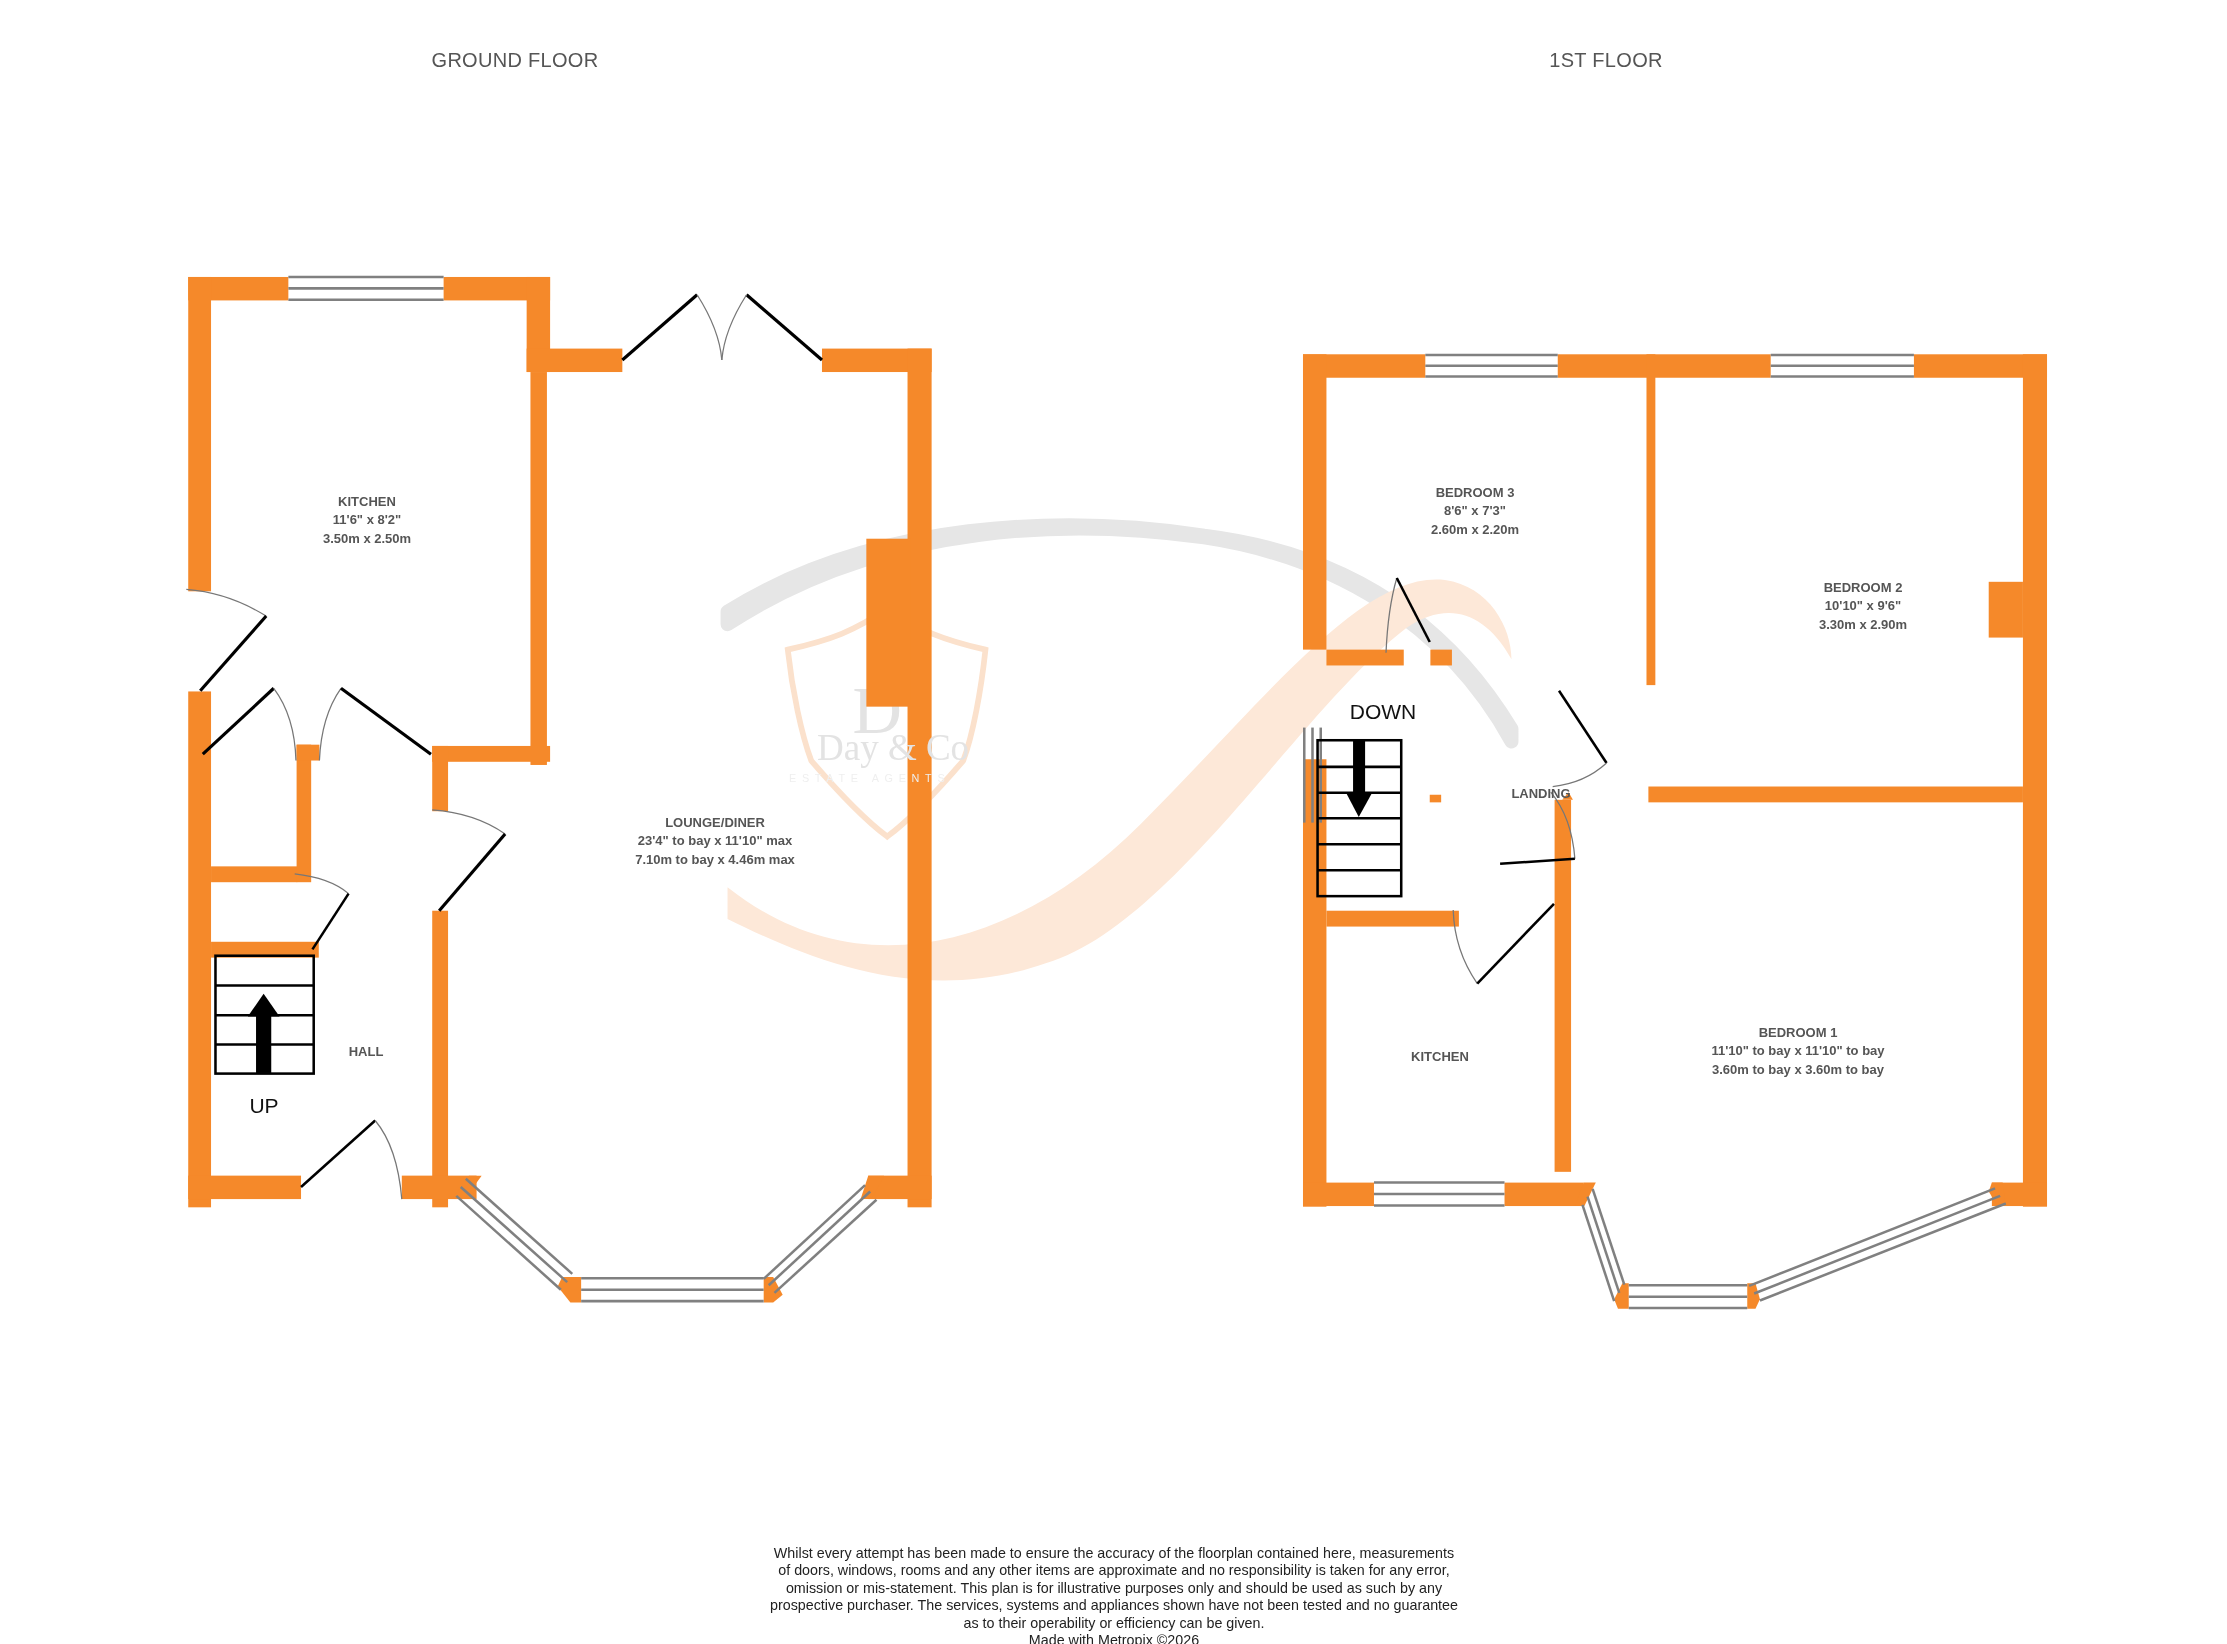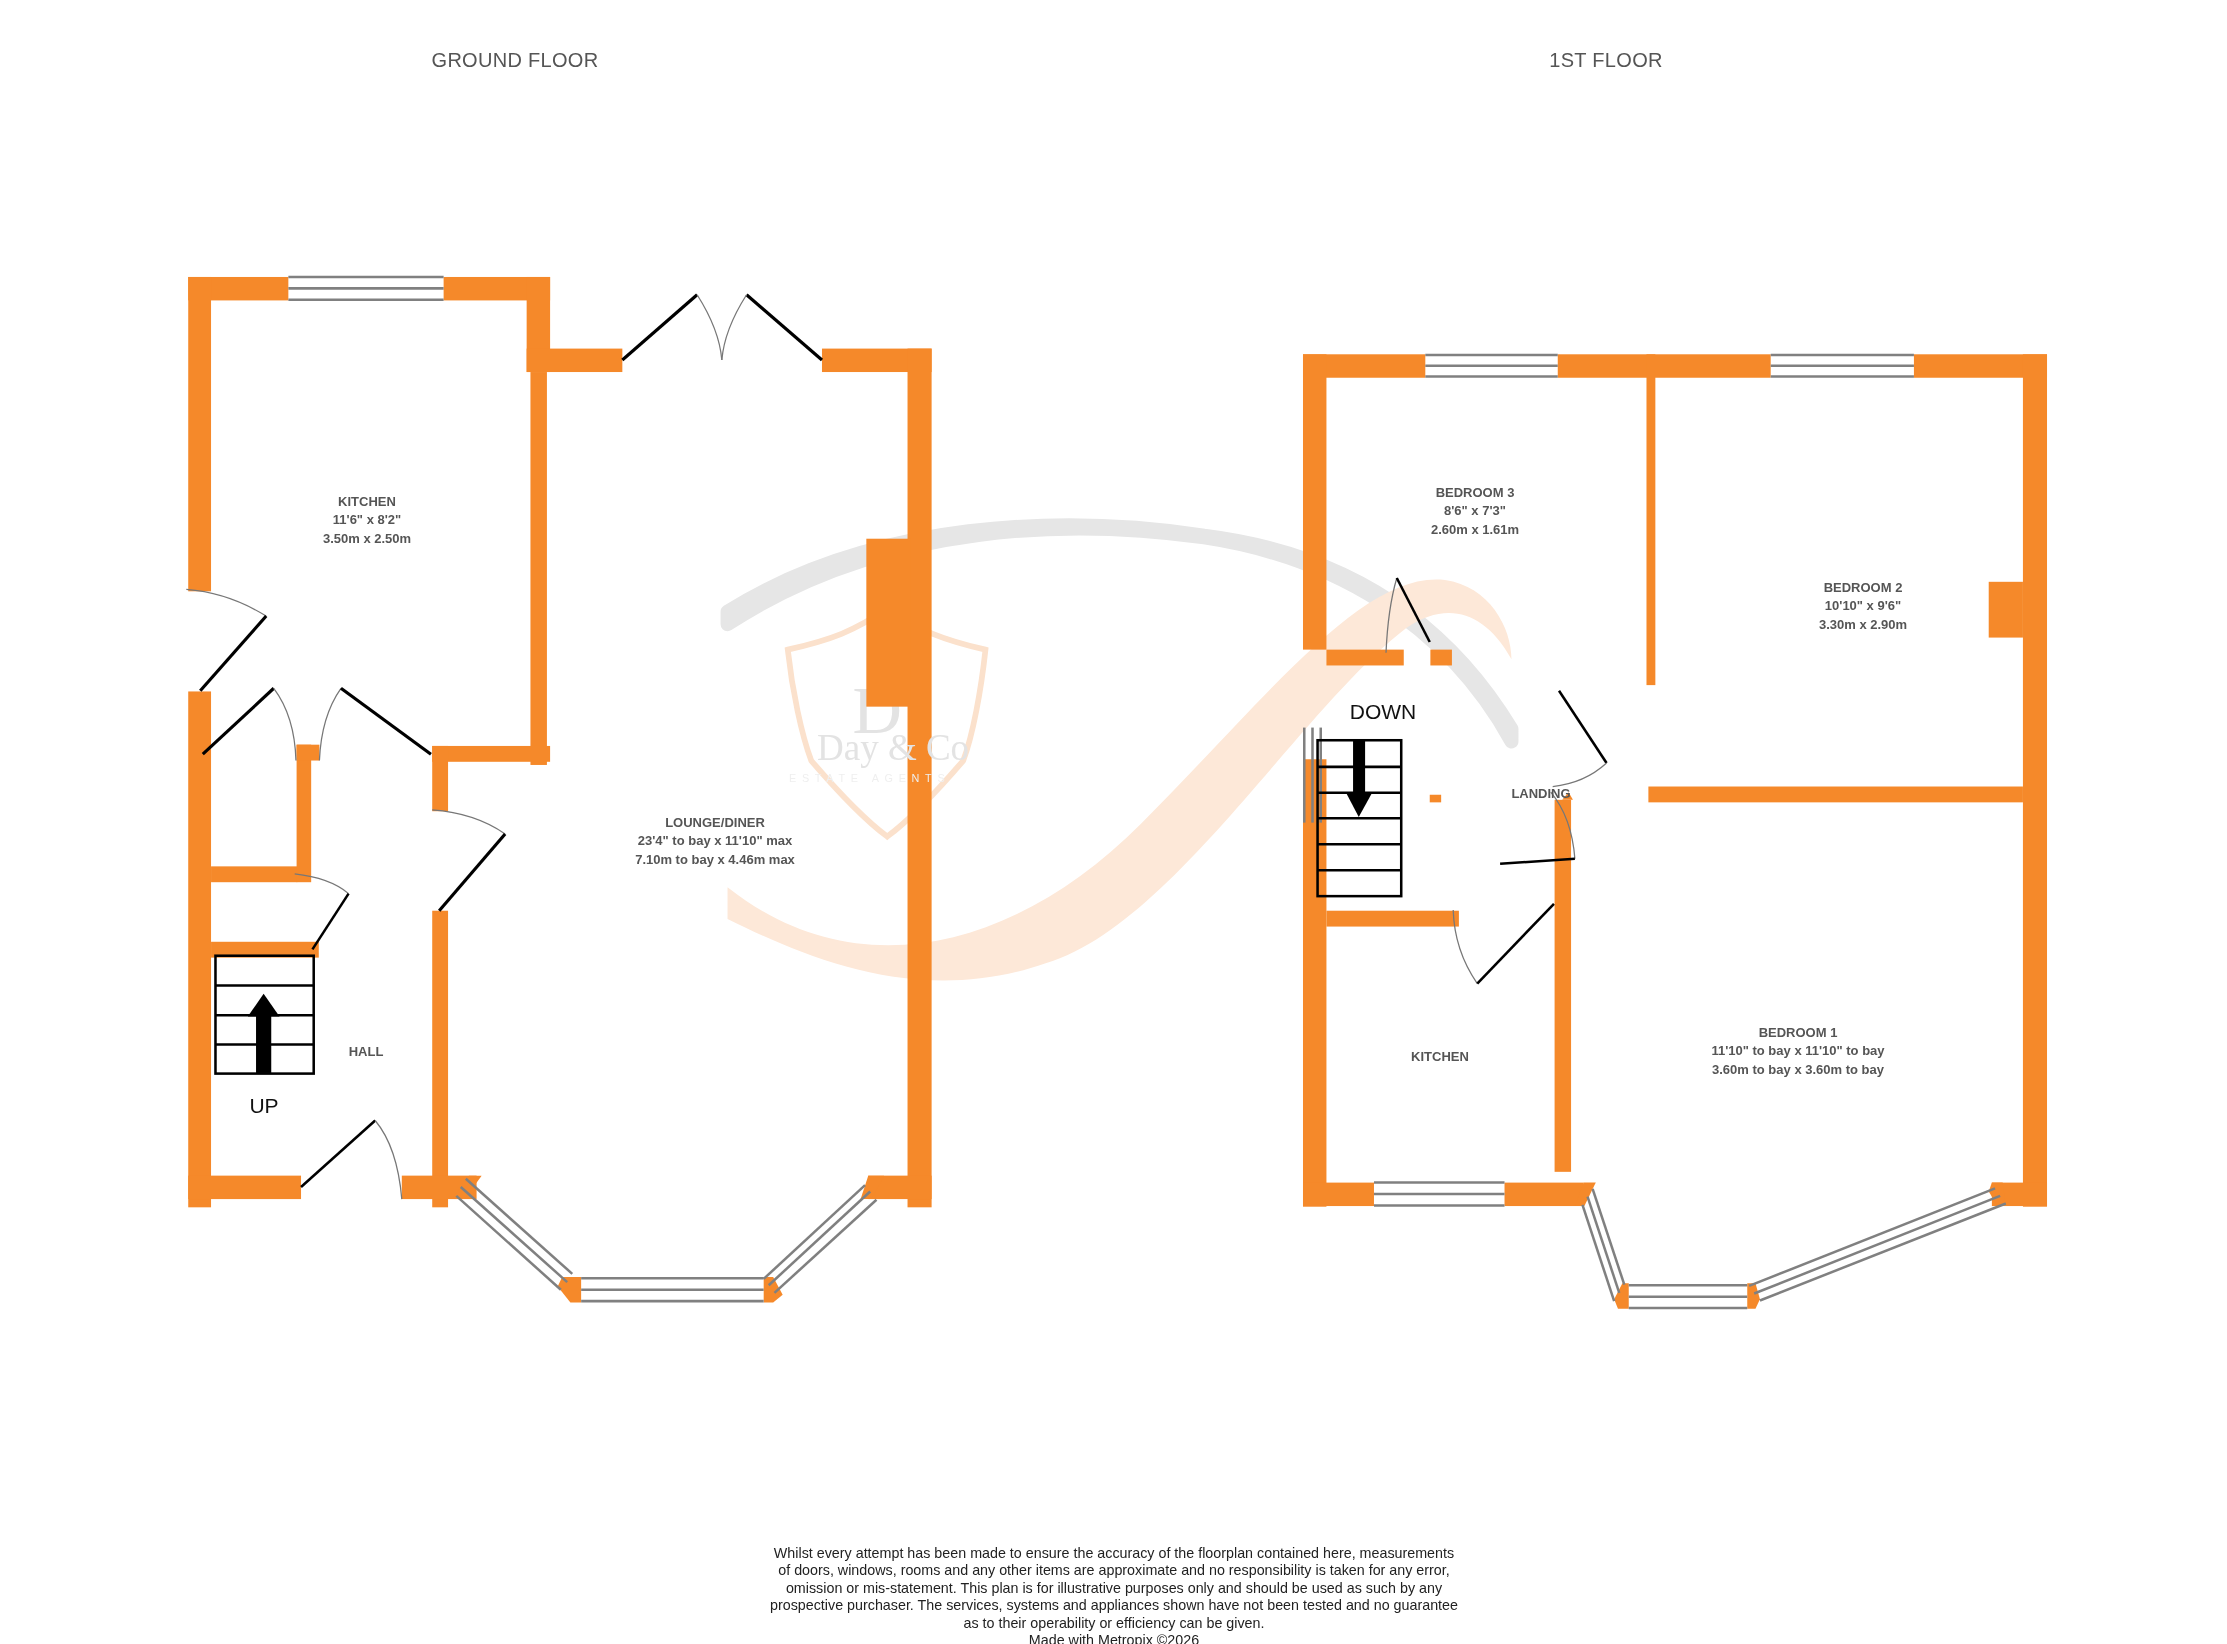--- a/index.html
+++ b/index.html
@@ -246,21 +246,21 @@
   <span>7.10m to bay x 4.46m max</span>
 </div>
 <div class="room-label" style="left:366px; top:1052px;text-align:right;">
   <span>HALL</span>
 </div>
 <div class="stair-text" style="left:264px; top:1106px;">UP</div>
 
 <div class="room-label" style="left:1475px; top:512px;">
   <span>BEDROOM 3</span>
   <span>8'6"  x 7'3"</span>
-  <span>2.60m  x 1.61m</span>
+  <span>2.60m  x 2.20m</span>
 </div>
 <div class="room-label" style="left:1863px; top:607px;">
   <span>BEDROOM 2</span>
   <span>10'10"  x 9'6"</span>
   <span>3.30m  x 2.90m</span>
 </div>
 <div class="room-label" style="left:1541px; top:794px;">
   <span>LANDING</span>
 </div>
 <div class="room-label" style="left:1440px; top:1057px;">

